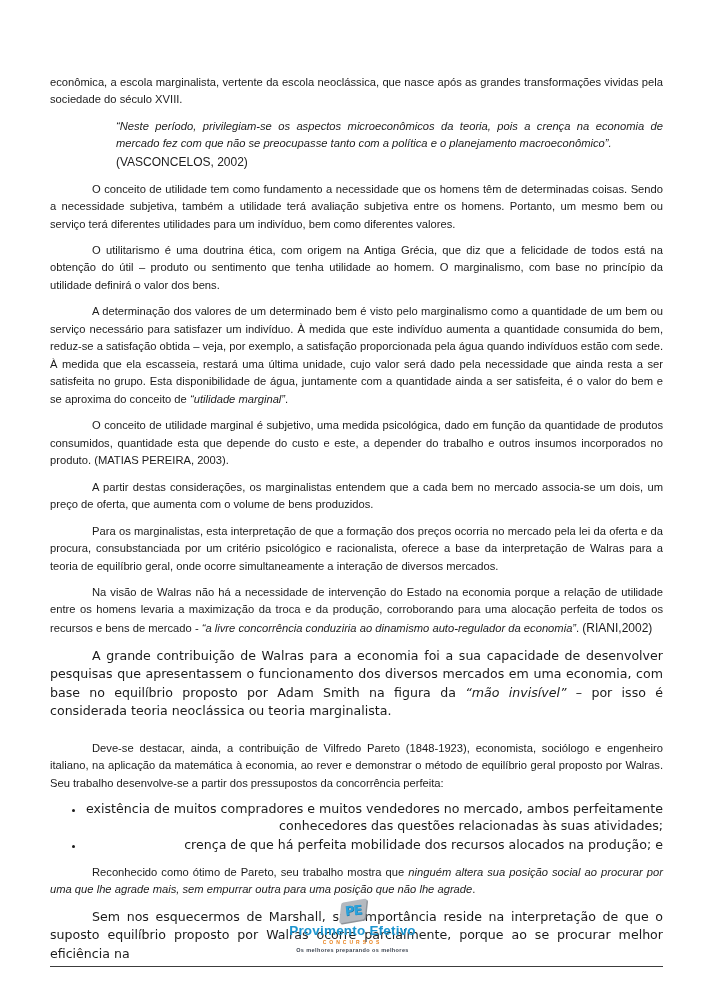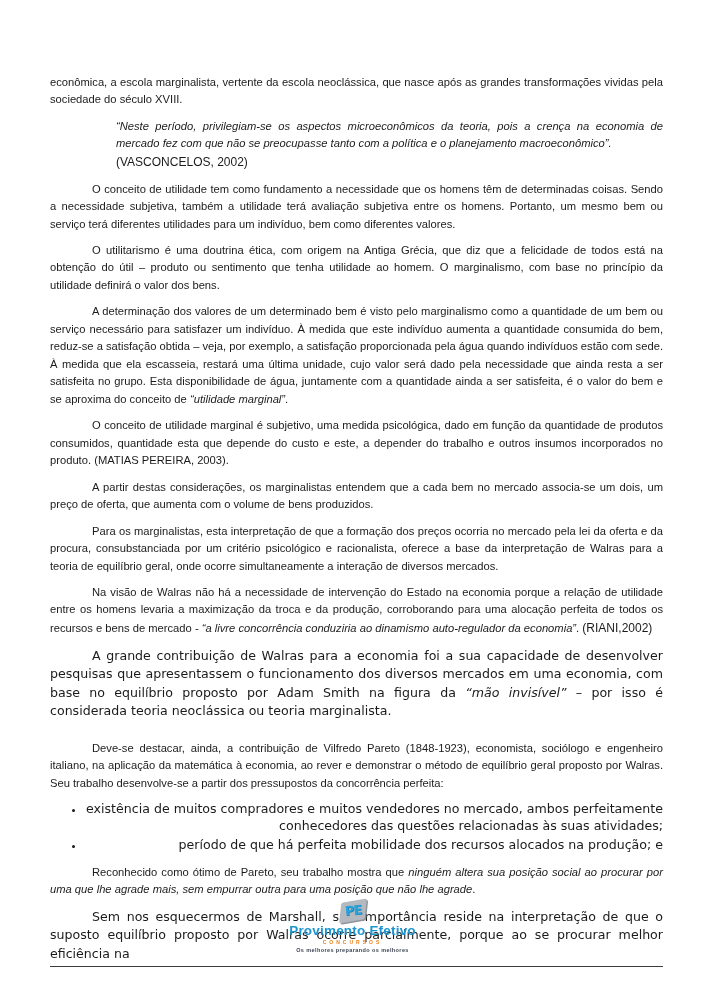--- a/index.html
+++ b/index.html
@@ -60,21 +60,21 @@
 
     <p class="large first"><span>A grande contribuição de Walras para a economia foi a sua capacidade de desenvolver pesquisas que apresentassem o funcionamento dos diversos mercados em uma economia, com base no equilíbrio proposto por Adam Smith na figura da </span><span class="it">“mão invisível”</span><span> – por isso é considerada teoria neoclássica ou teoria marginalista.</span></p>
 
     <p class="body pareto"><span>Deve-se destacar, ainda, a contribuição de Vilfredo Pareto (1848-1923), economista, sociólogo e engenheiro italiano, na aplicação da matemática à economia, ao rever e demonstrar o método de equilíbrio geral proposto por Walras. Seu trabalho desenvolve-se a partir dos pressupostos da concorrência perfeita:</span></p>
 
     <ul class="bullets">
       <li>
         <span><span>existência de muitos compradores e muitos vendedores no mercado, ambos perfeitamente conhecedores das questões relacionadas às suas atividades;</span></span>
       </li>
       <li>
-        <span><span>período de que há perfeita mobilidade dos recursos alocados na produção; e</span></span>
+        <span><span>crença de que há perfeita mobilidade dos recursos alocados na produção; e</span></span>
       </li>
     </ul>
 
     <p class="body"><span>Reconhecido como ótimo de Pareto, seu trabalho mostra que </span><span class="it">ninguém altera sua posição social ao procurar por uma que lhe agrade mais, sem empurrar outra para uma posição que não lhe agrade</span><span>.</span></p>
 
     <p class="large final gap-before"><span>Sem nos esquecermos de Marshall, sua importância reside na interpretação de que o suposto equilíbrio proposto por Walras ocorre parcialmente, porque ao se procurar melhor eficiência na</span></p>
   </main>
 
   <footer class="logo">
     <div class="cube">

